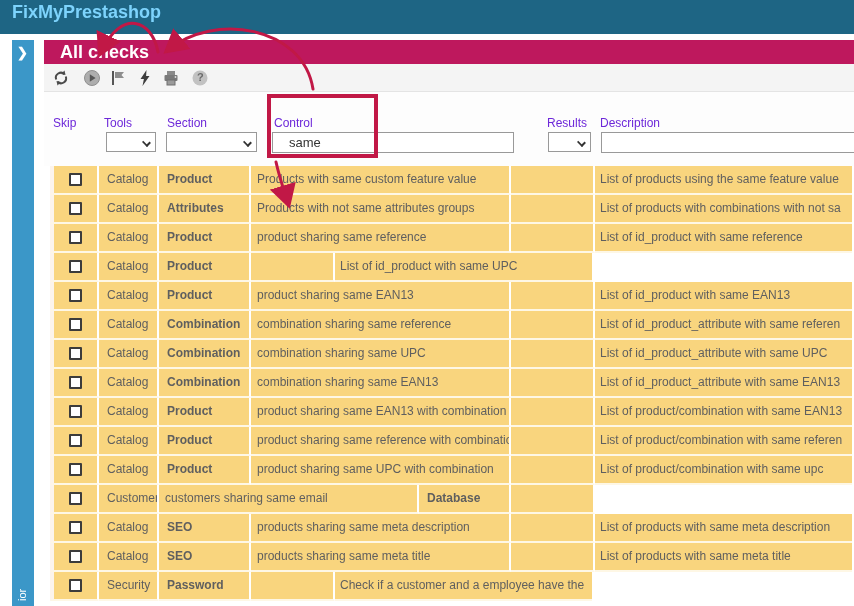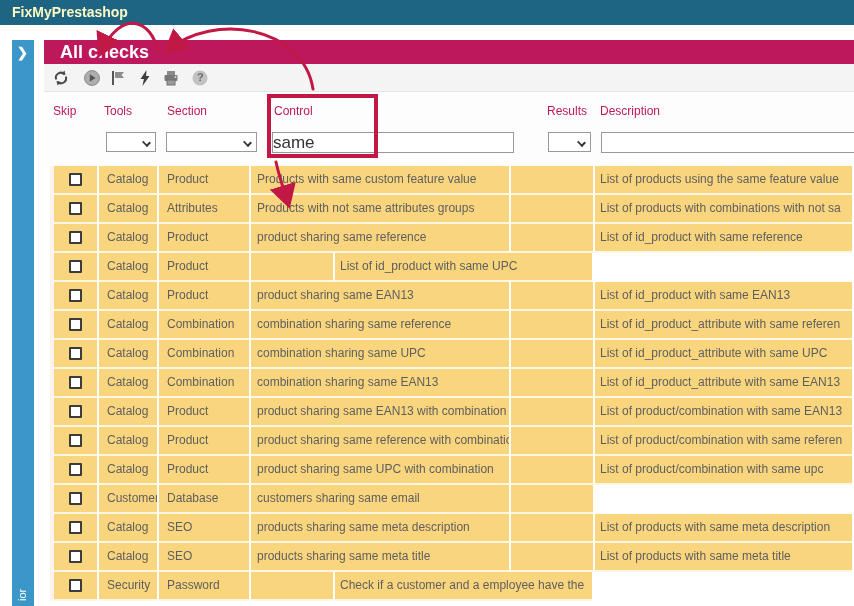--- a/index.html
+++ b/index.html
@@ -1,21 +1,21 @@
 <!DOCTYPE html>
 <html><head>
 <meta charset="utf-8">
 <style>
   * { margin:0; padding:0; box-sizing:border-box; }
   html,body { width:854px; height:606px; overflow:hidden; background:#fff;
               font-family:"Liberation Sans", sans-serif; position:relative; }
 
   
-  .topbar { position:absolute; left:0; top:0; width:854px; height:25px;
-            background:#1e6584; color:#fef9c3; font-size:14px; font-weight:bold;
+  .topbar { position:absolute; left:0; top:0; width:854px; height:34px;
+            background:#1e6584; color:#7dd3fc; font-size:18px; font-weight:bold;
             line-height:25px; padding-left:12px; }
 
   
   .sidebar { position:absolute; left:12px; top:40px; width:22px; height:566px;
              background:#3b97c8; overflow:hidden; }
   .sidebar .chev { position:absolute; left:5px; top:5px; color:#fff;
                    font-size:13px; font-weight:bold; cursor:pointer; }
   .sidebar .vtext { position:absolute; left:4px; bottom:-7px; color:#fff;
                     font-size:11px; transform:rotate(-90deg);
                     transform-origin:left top; white-space:nowrap; }
@@ -25,42 +25,42 @@
            background:#fff; }
   .panel-title { position:absolute; left:0; top:0; width:810px; height:24px;
                  background:#be185d; color:#fff; font-size:18px; font-weight:bold;
                  line-height:24px; padding-left:16px; }
   .toolbar { position:absolute; left:0; top:24px; width:810px; height:28px;
              background:#f4f4f4; border-bottom:1px solid #e4e4e4; }
   .tbtn { position:absolute; top:5px; width:18px; height:18px; cursor:pointer; }
 
   
   .thead { position:absolute; left:0; top:52px; width:810px; height:74px; background:#fdfdfd; }
-  .hlabel { position:absolute; top:12px; color:#be185d; font-size:12px; }
+  .hlabel { position:absolute; top:24px; color:#6d28d9; font-size:12px; }
 
   .ddl { position:absolute; top:40px; height:20px; background:#fff;
          border:1px solid #999; cursor:pointer; }
   .ddl .carat { position:absolute; right:5px; top:6px; width:7px; height:7px;
                 border-right:2px solid #333; border-bottom:2px solid #333;
                 transform:rotate(45deg) scale(1,.8); }
   .tinput { position:absolute; top:40px; height:21px; border:1px solid #999;
-            font-family:"Liberation Sans", sans-serif; font-size:17px; color:#333;
-            padding:0 0; background:#fff; outline:none; }
+            font-family:"Liberation Sans", sans-serif; font-size:13px; color:#333;
+            padding:0 16px; background:#fff; outline:none; }
 
   
   .rows { position:absolute; left:0; top:126px; width:810px;padding-left:6px; }
   .row  { display:flex; height:29px; }
   .cell { background:#f9d57e; border-right:2px solid #fff;
           border-bottom:2px solid rgba(255,255,255,.8);
           font-size:12px; color:#5f5f5f; line-height:27px;
           white-space:nowrap; overflow:hidden; padding-left:8px; }
   .c-skip  { width:49px; padding:0; display:flex; align-items:center;
              justify-content:center; border-left:4px solid #fcf4ec; }
   .c-tools { width:60px; padding-left:8px; }
-  .c-sect  { width:92px; }
+  .c-sect  { width:92px;font-weight:bold; }
   .c-ctrl  { width:260px; padding-left:6px; }
   .c-res   { width:84px; }
   .c-desc  { width:257px; border-right:none; padding-left:5px; }
   .checkbox { width:13px; height:13px; background:#fff; border:2px solid #3c3c3c;
               border-radius:1px; cursor:pointer; }
 
   
   .redbox { position:absolute; left:267px; top:94px; width:111px; height:64px;
             border:4px solid #c11846; z-index:40; pointer-events:none; }
   #ann { position:absolute; left:0; top:0; z-index:50; pointer-events:none; }
@@ -255,22 +255,22 @@
         <div class="cell c-sect">Product</div>
         <div class="cell c-ctrl">product sharing same UPC with combination</div>
         <div class="cell c-res"></div>
         <div class="cell c-desc">List of product/combination with same upc</div>
       </div>
       <div class="row">
         <div class="cell c-skip">
           <span class="checkbox"></span>
         </div>
         <div class="cell c-tools">Customer</div>
+        <div class="cell c-ctrl">customers sharing same email</div>
         <div class="cell c-sect">Database</div>
-        <div class="cell c-ctrl">customers sharing same email</div>
         <div class="cell c-res"></div>
       </div>
       <div class="row">
         <div class="cell c-skip">
           <span class="checkbox"></span>
         </div>
         <div class="cell c-tools">Catalog</div>
         <div class="cell c-sect">SEO</div>
         <div class="cell c-ctrl">products sharing same meta description</div>
         <div class="cell c-res"></div>

